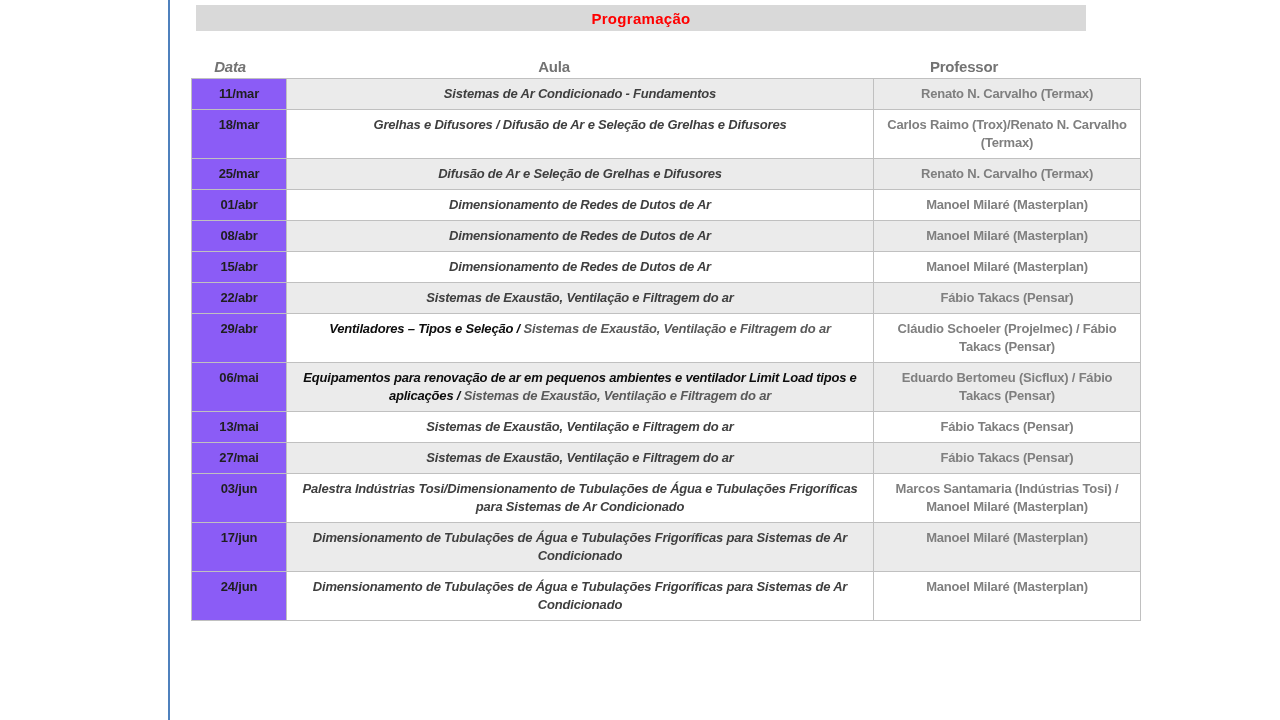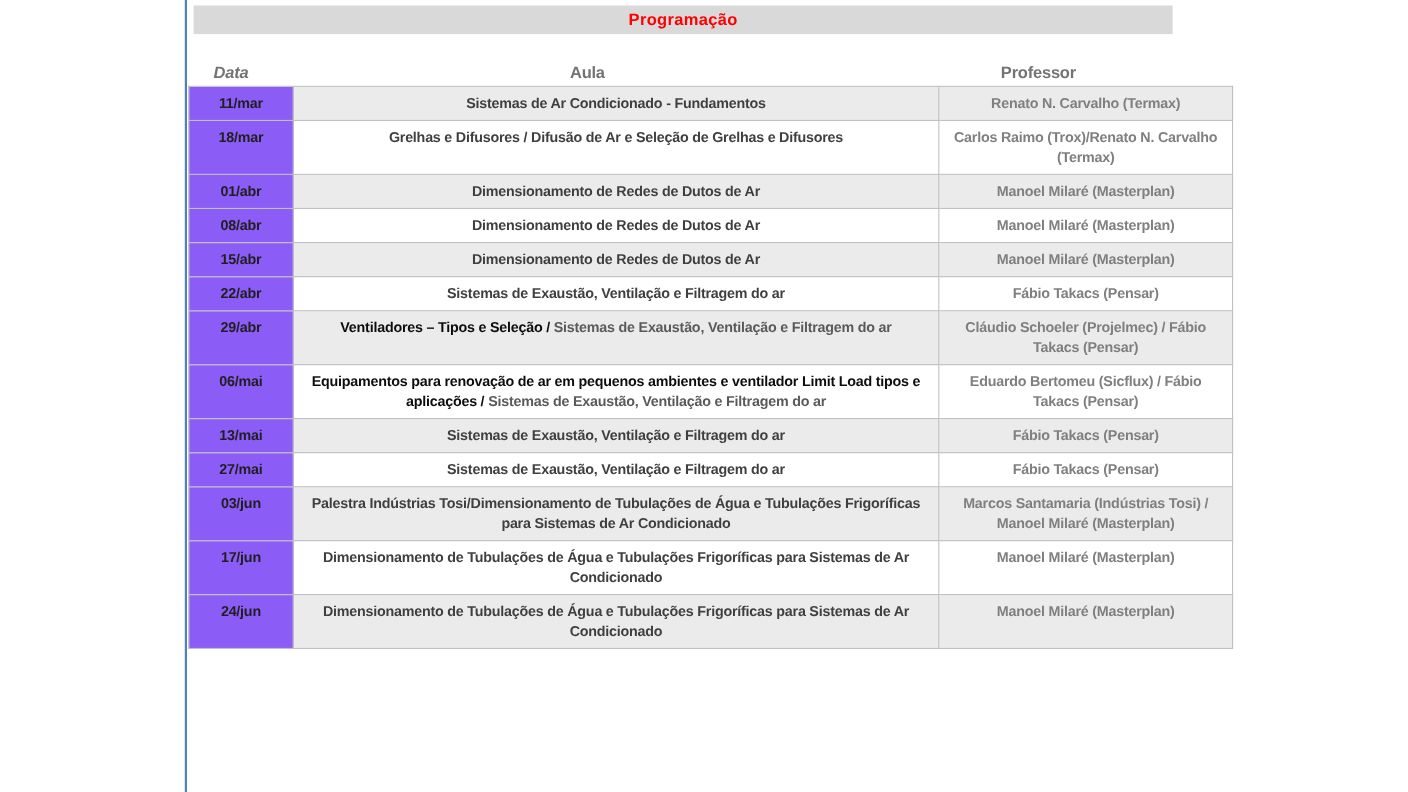--- a/index.html
+++ b/index.html
@@ -5,21 +5,21 @@
   html, body { margin: 0; padding: 0; }
   body {
     width: 1280px; height: 720px; overflow: hidden;
     background: #ffffff; position: relative;
     font-family: "Liberation Sans", sans-serif;
   }
   .edge-line {
     position: absolute; left: 168px; top: 0; width: 2px; height: 720px;
     background: var(--edge-blue, #4f81bd);
   }
-  .content { position: absolute; left: 171px; top: 0; width: 898px; }
+  .content { position: absolute; left: 171px; top: 0; width: 898px; padding-left: 20px; }
   .title-bar {
     margin: 5px 0 0 5px; width: 890px; height: 26px;
     background: var(--bar-gray, #d9d9d9);
     display: flex; align-items: center; justify-content: center;
   }
   .title-bar .title-text {
     color: var(--title-red, #ff0000);
     font-weight: bold; font-size: 15px; letter-spacing: 0.3px;
   }
   .col-headers {
@@ -29,21 +29,21 @@
   .ch { text-align: center; font-weight: bold; font-size: 15px; color: #737373; letter-spacing: -0.2px; }
   .ch-data { font-style: italic; }
   table.sched { border-collapse: collapse; width: 898px; table-layout: fixed; }
   .sched td {
     border: 1px solid #c0c0c0;
     font-weight: bold; font-size: 13px; line-height: 18px;
     padding: 6px 8px; text-align: center; vertical-align: top;
     letter-spacing: -0.2px;
   }
   .sched td.date { width: 78px; color: #1f1f1f; background: #8b5cf6; }
-  .sched td.aula { width: 570px; color: var(--text-dark, #3f3f3f); }
+  .sched td.aula { width: 570px; color: var(--text-dark, #3f3f3f); font-style: italic; }
   .sched td.prof { width: 250px; color: var(--text-gray, #7f7f7f); }
   .sched tr:nth-child(odd) td.aula,
   .sched tr:nth-child(odd) td.prof { background: var(--stripe-gray, #ebebeb); }
   .tone-strong { color: #0d0d0d; }
   .tone-muted  { color: #5a5a5a; }
   .tone-normal { color: inherit; }
 </style>
 </head>
 <body>
 
@@ -64,20 +64,25 @@
     <tbody id="rows">
         <tr>
           <td class="date">11/mar</td>
           <td class="aula"><span class="tone-normal">Sistemas de Ar Condicionado - Fundamentos</span></td>
           <td class="prof">Renato N. Carvalho (Termax)</td>
         </tr>
         <tr>
           <td class="date">18/mar</td>
           <td class="aula"><span class="tone-normal">Grelhas e Difusores / Difusão de Ar e Seleção de Grelhas e Difusores</span></td>
           <td class="prof">Carlos Raimo (Trox)/Renato N. Carvalho (Termax)</td>
+        </tr>
+        <tr>
+          <td class="date">25/mar</td>
+          <td class="aula"><span class="tone-normal">Difusão de Ar e Seleção de Grelhas e Difusores</span></td>
+          <td class="prof">Renato N. Carvalho (Termax)</td>
         </tr>
         <tr>
           <td class="date">01/abr</td>
           <td class="aula"><span class="tone-normal">Dimensionamento de Redes de Dutos de Ar</span></td>
           <td class="prof">Manoel Milaré (Masterplan)</td>
         </tr>
         <tr>
           <td class="date">08/abr</td>
           <td class="aula"><span class="tone-normal">Dimensionamento de Redes de Dutos de Ar</span></td>
           <td class="prof">Manoel Milaré (Masterplan)</td>

